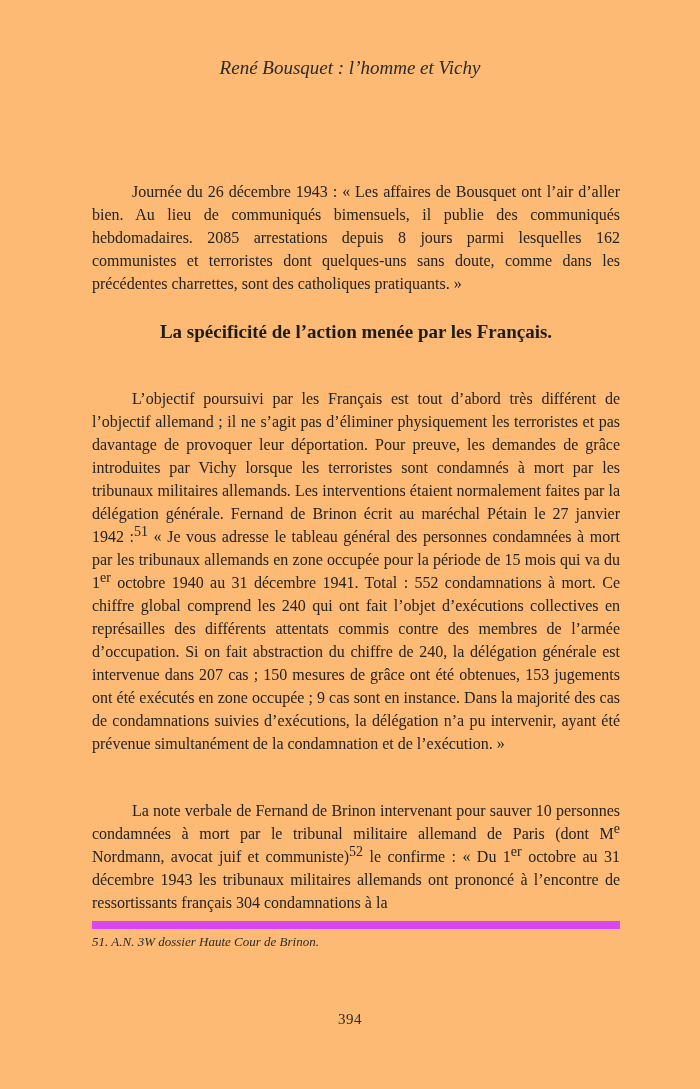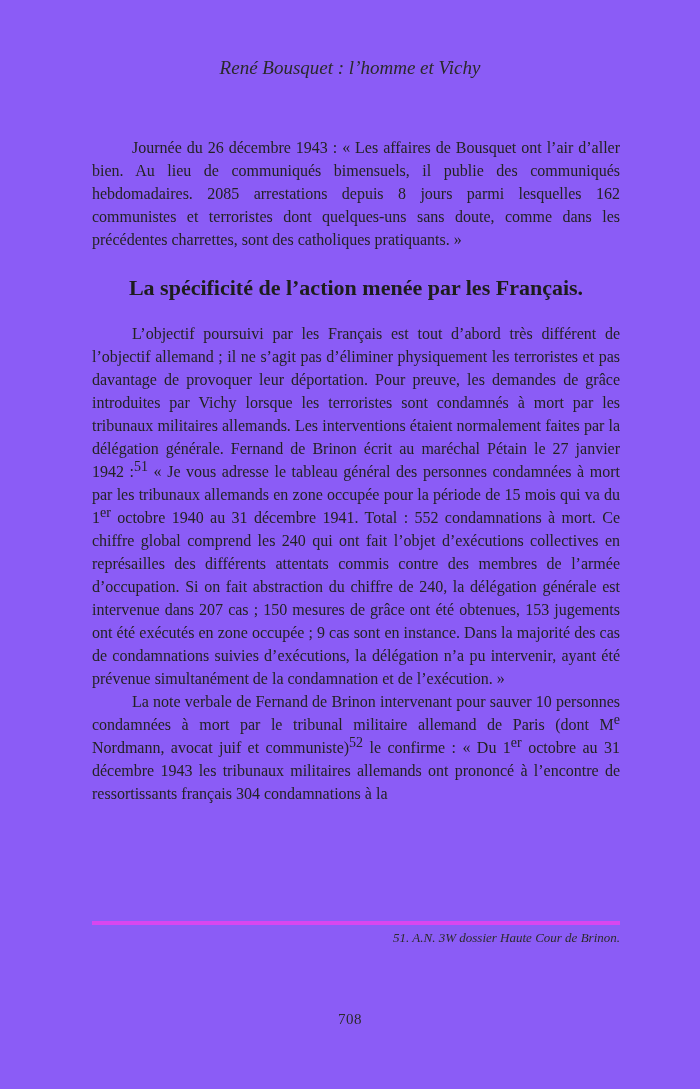--- a/index.html
+++ b/index.html
@@ -4,21 +4,21 @@
 <style>
   html, body {
     margin: 0;
     padding: 0;
     background: #fdfdfc;
   }
   .page {
     position: relative;
     width: 700px;
     height: 1089px;
-    background: #8b5cf6;
+    background: #fdba74;
     font-family: "Liberation Serif", "DejaVu Serif", serif;
     color: #232323;
     overflow: hidden;
   }
   .running-head {
     position: absolute;
     top: 57px;
     left: 0;
     width: 100%;
     text-align: center;
@@ -29,48 +29,47 @@
   .text-block {
     position: absolute;
     top: 136px;
     left: 92px;
     width: 528px;
     text-align: justify;
     font-size: 16px;
     line-height: 23px;
   }
   p.para { margin: 0; }
-  p.para.indent { text-indent: 40px; }
+  p.para.indent { text-indent: 40px; margin-top: 44px; }
   p.para.spaced { }
   .section-heading {
     font-weight: 700;
     text-align: center;
-    font-size: 22px;
+    font-size: 19px;
     margin: 25px 0 23px 0;
     color: #1d1d1d;
   }
   sup.fnref {
     font-size: 14px;
     line-height: 0;
     vertical-align: baseline;
     position: relative;
     top: -6px;
   }
   .footnotes {
     position: absolute;
     top: 921px;
     left: 92px;
     width: 528px;
-    border-top: 4px solid #d946ef;
+    border-top: 8px solid #d946ef;
     padding-top: 5px;
     font-style: italic;
     font-size: 13px;
     line-height: 16px;
     color: #2b2b2b;
-    text-align: right;
   }
   .footnote { margin: 0; }
   .page-number {
     position: absolute;
     top: 1011px;
     left: 0;
     width: 100%;
     text-align: center;
     font-size: 15px;
     letter-spacing: 0.5px;
@@ -87,14 +86,14 @@
       <p class="para indent">Journée du 26 décembre 1943 : « Les affaires de Bousquet ont l’air d’aller bien. Au lieu de communiqués bimensuels, il publie des communiqués hebdomadaires. 2085 arrestations depuis 8 jours parmi lesquelles 162 communistes et terroristes dont quelques-uns sans doute, comme dans les précédentes charrettes, sont des catholiques pratiquants. »</p>
       <div class="section-heading">La spécificité de l’action menée par les Français.</div>
       <p class="para indent">L’objectif poursuivi par les Français est tout d’abord très différent de l’objectif allemand ; il ne s’agit pas d’éliminer physiquement les terroristes et pas davantage de provoquer leur déportation. Pour preuve, les demandes de grâce introduites par Vichy lorsque les terroristes sont condamnés à mort par les tribunaux militaires allemands. Les interventions étaient normalement faites par la délégation générale. Fernand de Brinon écrit au maréchal Pétain le 27 janvier 1942 :<sup class="fnref">51</sup> « Je vous adresse le tableau général des personnes condamnées à mort par les tribunaux allemands en zone occupée pour la période de 15 mois qui va du 1<sup class="fnref">er</sup> octobre 1940 au 31 décembre 1941. Total : 552 condamnations à mort. Ce chiffre global comprend les 240 qui ont fait l’objet d’exécutions collectives en représailles des différents attentats commis contre des membres de l’armée d’occupation. Si on fait abstraction du chiffre de 240, la délégation générale est intervenue dans 207 cas ; 150 mesures de grâce ont été obtenues, 153 jugements ont été exécutés en zone occupée ; 9 cas sont en instance. Dans la majorité des cas de condamnations suivies d’exécutions, la délégation n’a pu intervenir, ayant été prévenue simultanément de la condamnation et de l’exécution. »</p>
       <p class="para indent spaced">La note verbale de Fernand de Brinon intervenant pour sauver 10 personnes condamnées à mort par le tribunal militaire allemand de Paris (dont M<sup class="fnref">e</sup> Nordmann, avocat juif et communiste)<sup class="fnref">52</sup> le confirme : « Du 1<sup class="fnref">er</sup> octobre au 31 décembre 1943 les tribunaux militaires allemands ont prononcé à l’encontre de ressortissants français 304 condamnations à la</p>
     </div>
 
   <div class="footnotes" id="footnotes">
       <div class="footnote">51. A.N. 3W dossier Haute Cour de Brinon.</div>
     </div>
 
-  <div class="page-number">708</div>
+  <div class="page-number">394</div>
 </div>
 
 </body></html>

